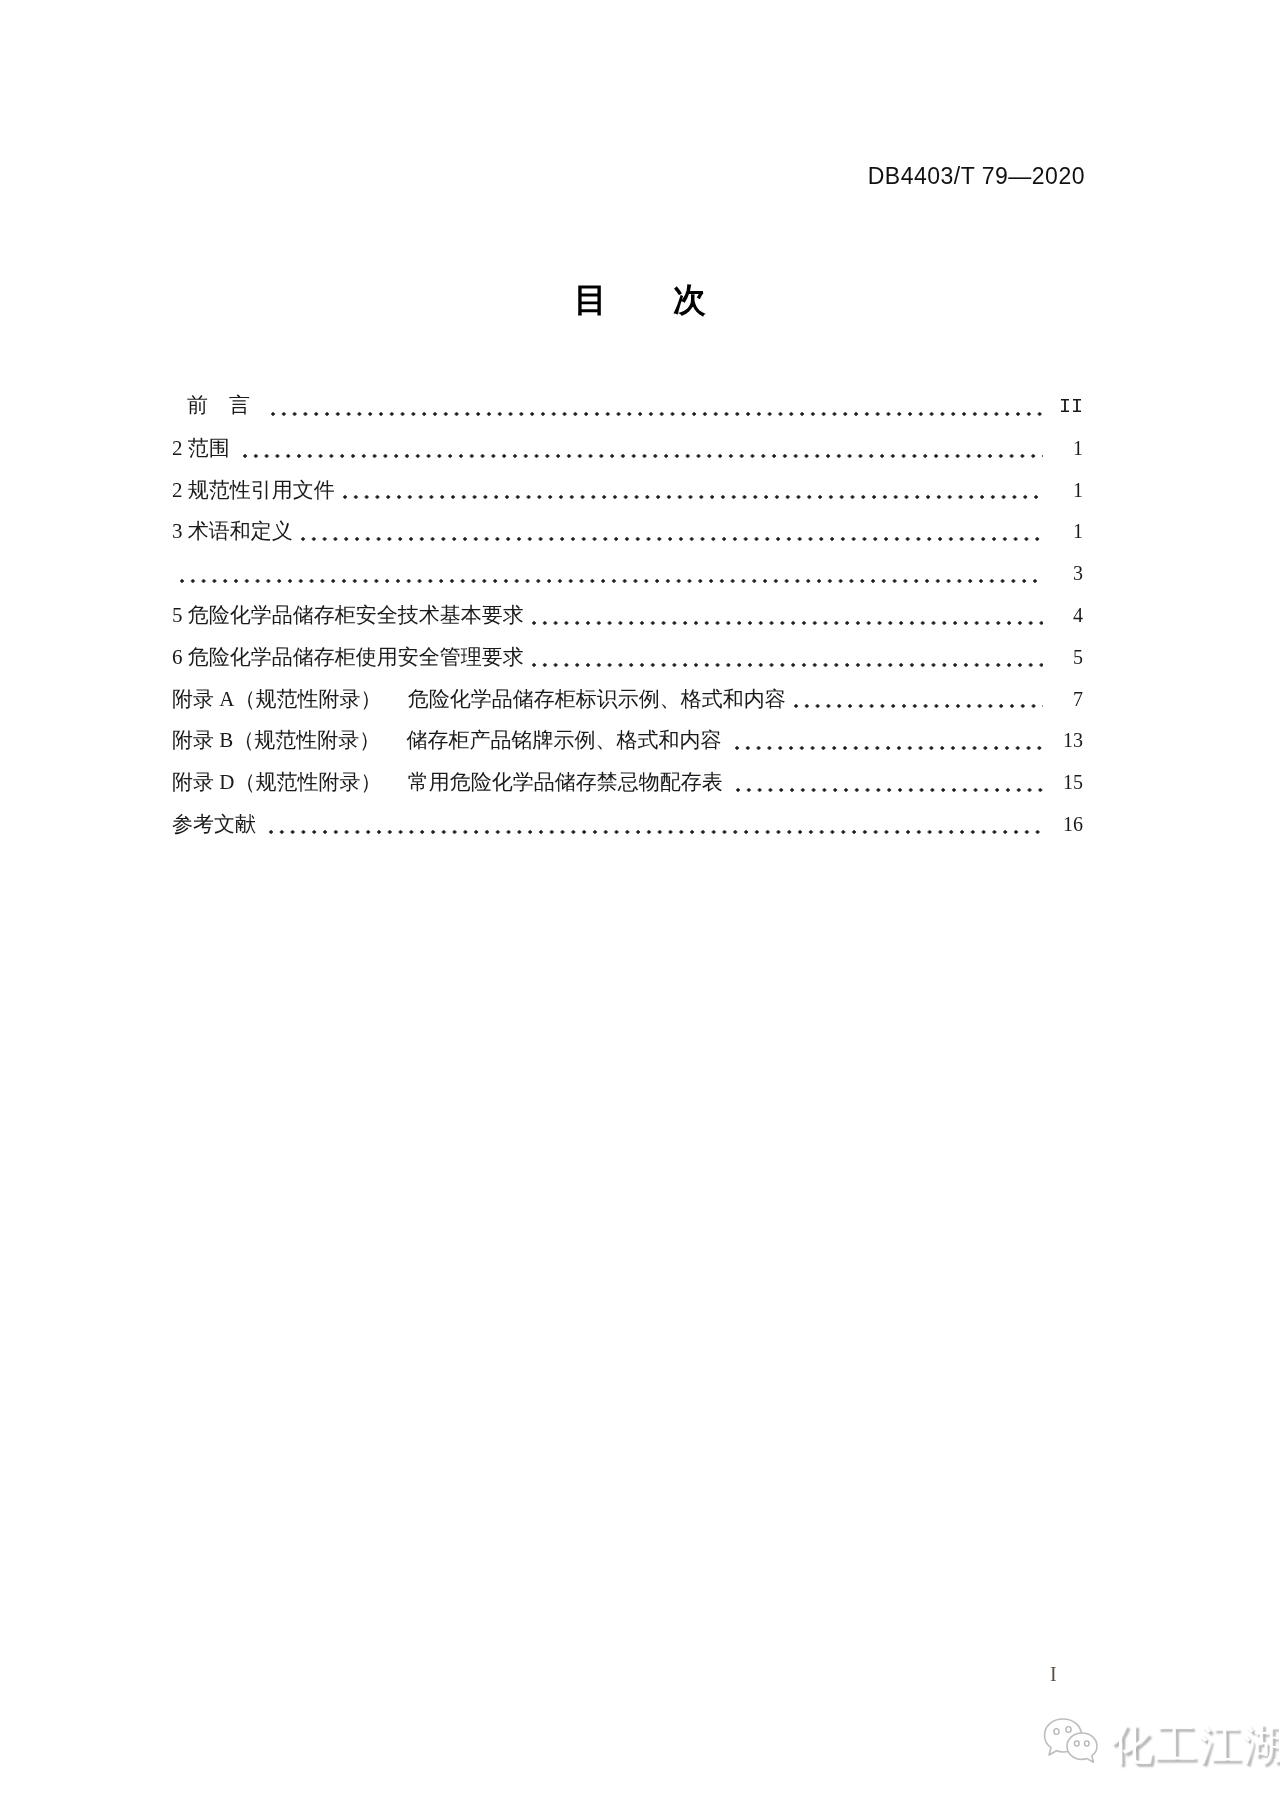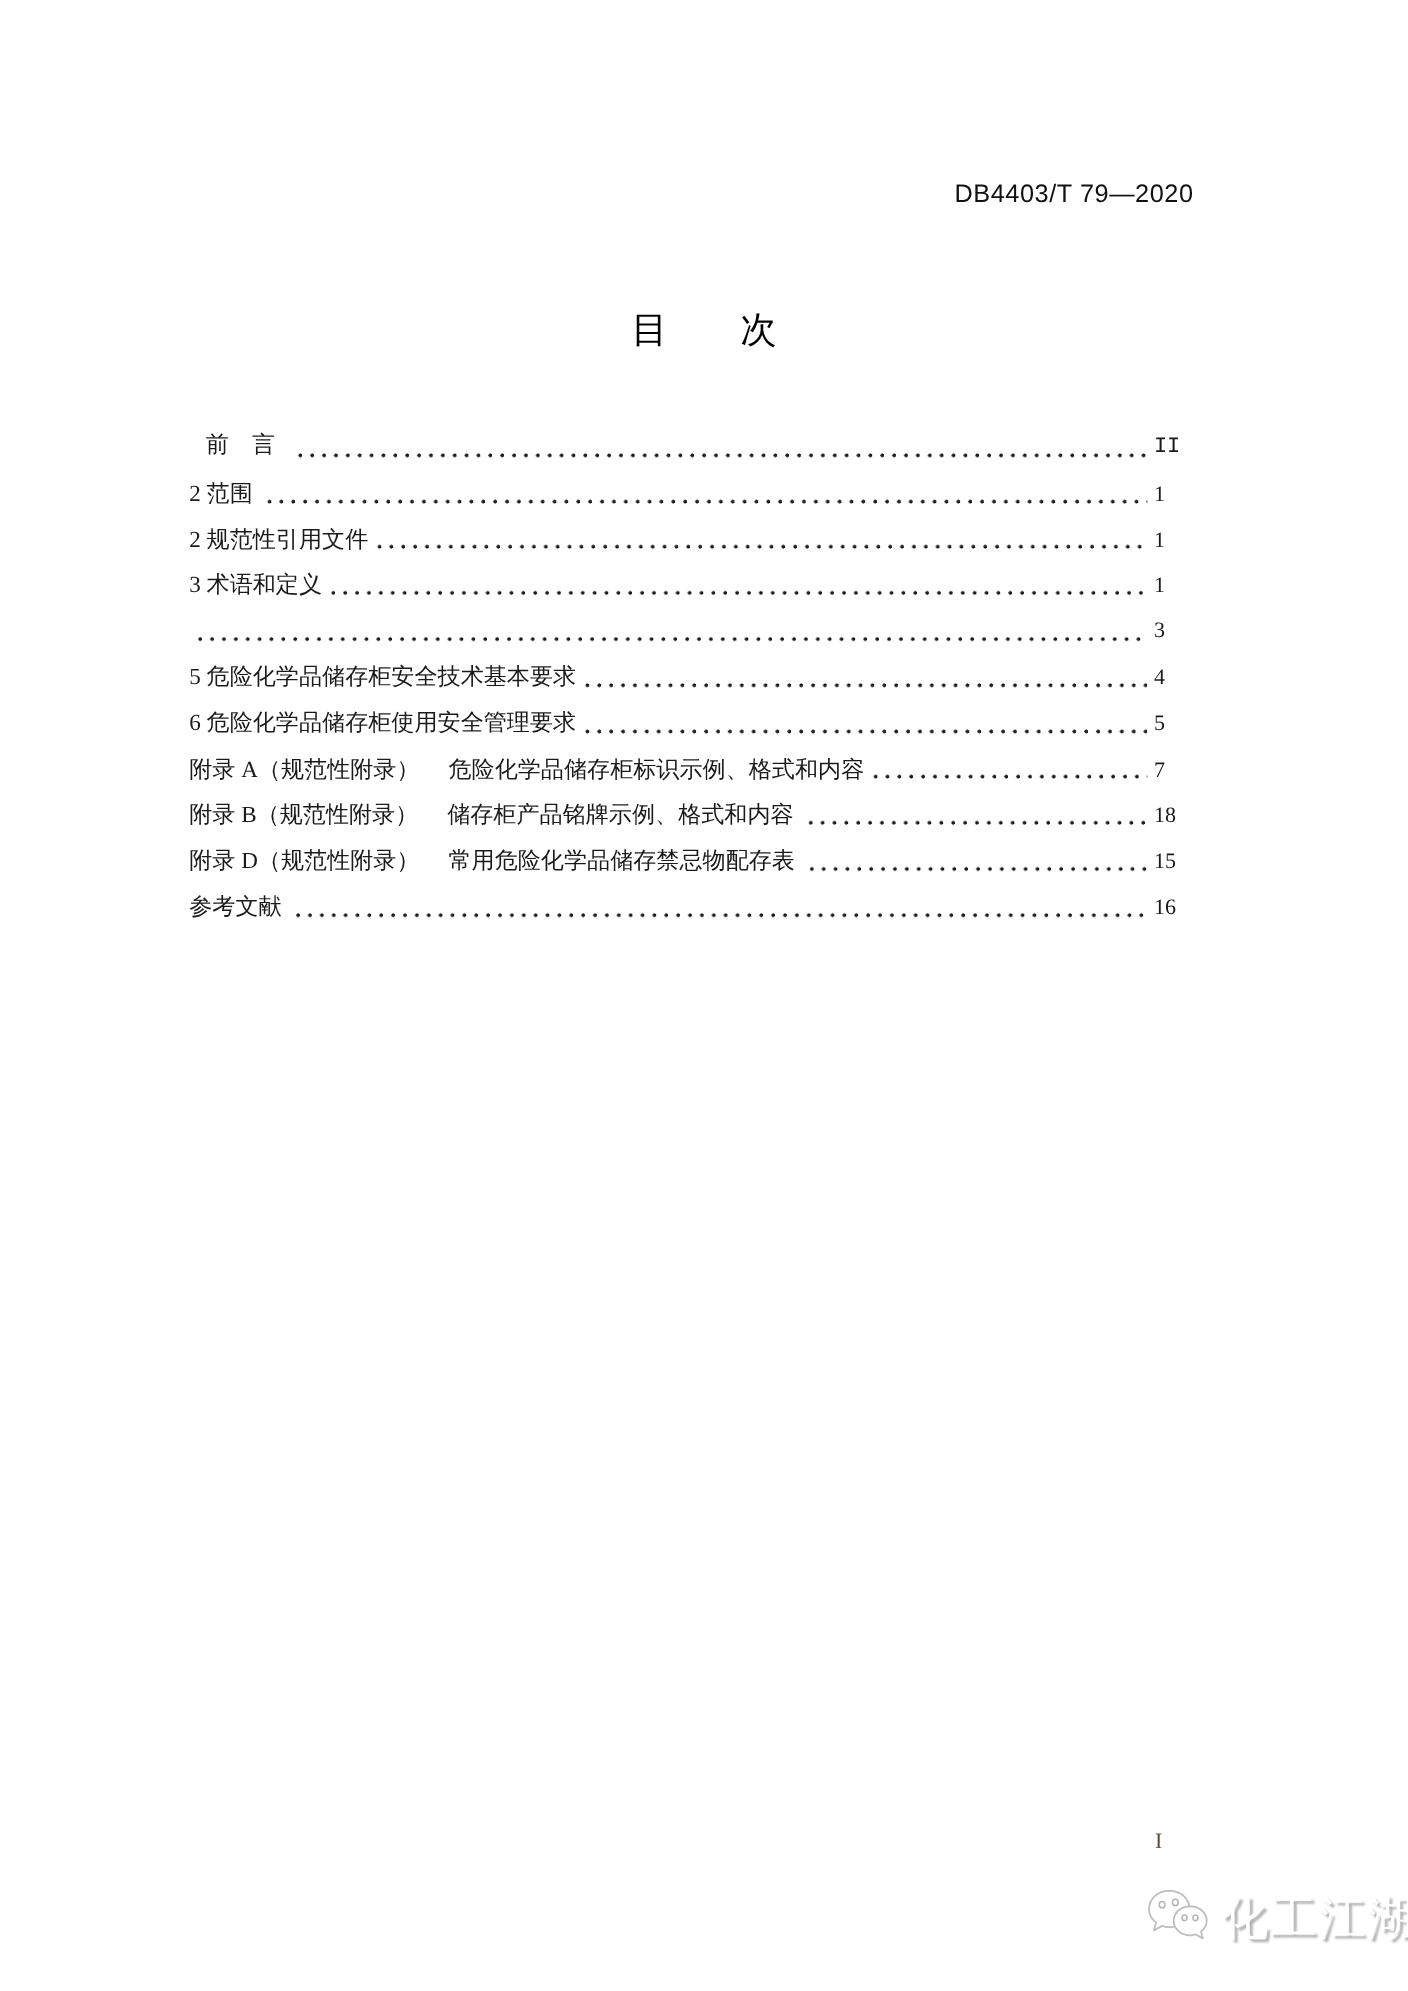--- a/index.html
+++ b/index.html
@@ -19,21 +19,21 @@
     letter-spacing:0.5px;
     color:#111;
     white-space:pre;
     margin-top:13px;
   }
   .doc-title {
     position:absolute;
     top:278px; left:0; width:100%;
     text-align:center;
     font-family:"Liberation Sans","DejaVu Sans",sans-serif;
-    font-size:33px; font-weight:normal;
+    font-size:33px; font-weight:bold;
     color:#000;
     white-space:pre;
   }
   .toc {
     position:absolute;
     left:172px; top:386px;
     width:911px;
   }
   .toc-row {
     display:flex;
@@ -59,21 +59,21 @@
     content:"";
     position:absolute;
     left:0; right:0; bottom:12px; height:4px;
     background-image:radial-gradient(circle at 2px 2px, #1c1c1c 1.45px, rgba(0,0,0,0) 1.9px);
     background-size:10.8px 4px;
     background-repeat:repeat-x;
   }
   .toc-page {
     flex:0 0 auto;
     min-width:34px;
-    text-align:left;
+    text-align:right;
     font-size:20px;
     color:#1a1a1a;
   }
   .footer-pagenum {
     position:absolute;
     left:1050px; top:1663px;
     font-size:20px;
     color:#5a5248;
   }
   .watermark {
@@ -138,21 +138,21 @@
       <span class="toc-page">5</span>
     </div>
     <div class="toc-row">
       <span class="toc-label">附录 A（规范性附录）　 危险化学品储存柜标识示例、格式和内容</span>
       <span class="leader"></span>
       <span class="toc-page">7</span>
     </div>
     <div class="toc-row">
       <span class="toc-label">附录 B（规范性附录）　 储存柜产品铭牌示例、格式和内容 </span>
       <span class="leader"></span>
-      <span class="toc-page">18</span>
+      <span class="toc-page">13</span>
     </div>
     <div class="toc-row">
       <span class="toc-label">附录 D（规范性附录）　 常用危险化学品储存禁忌物配存表 </span>
       <span class="leader"></span>
       <span class="toc-page">15</span>
     </div>
     <div class="toc-row">
       <span class="toc-label">参考文献 </span>
       <span class="leader"></span>
       <span class="toc-page">16</span>

